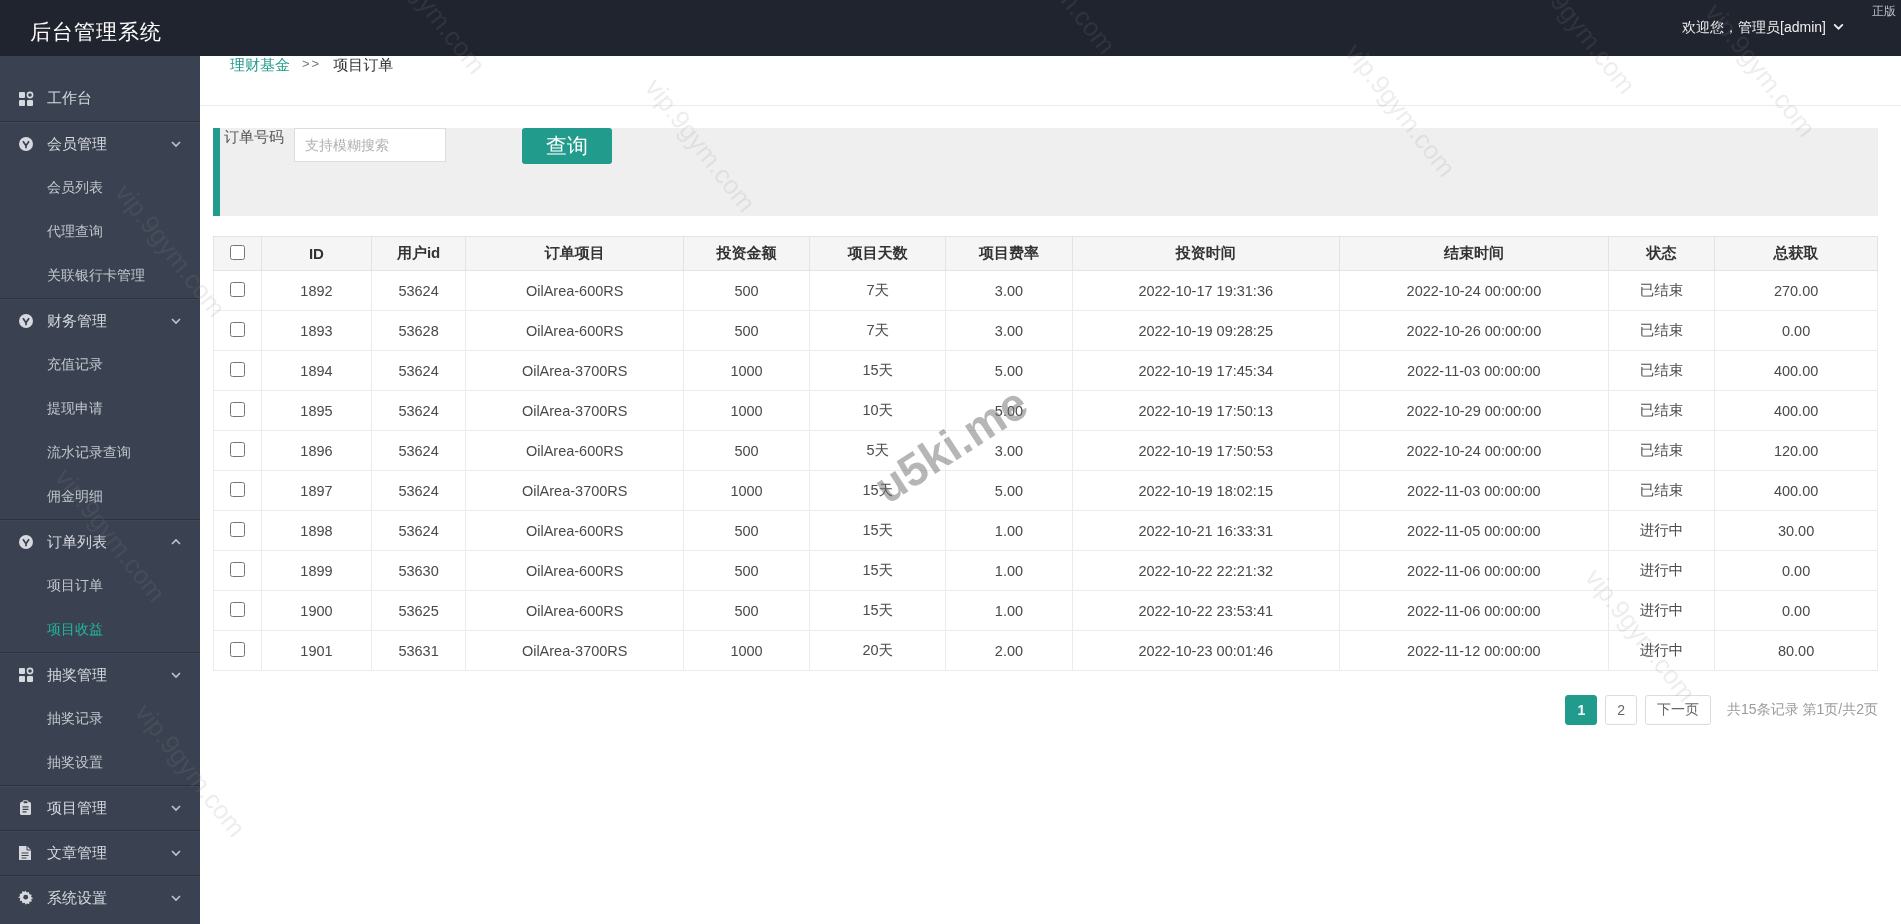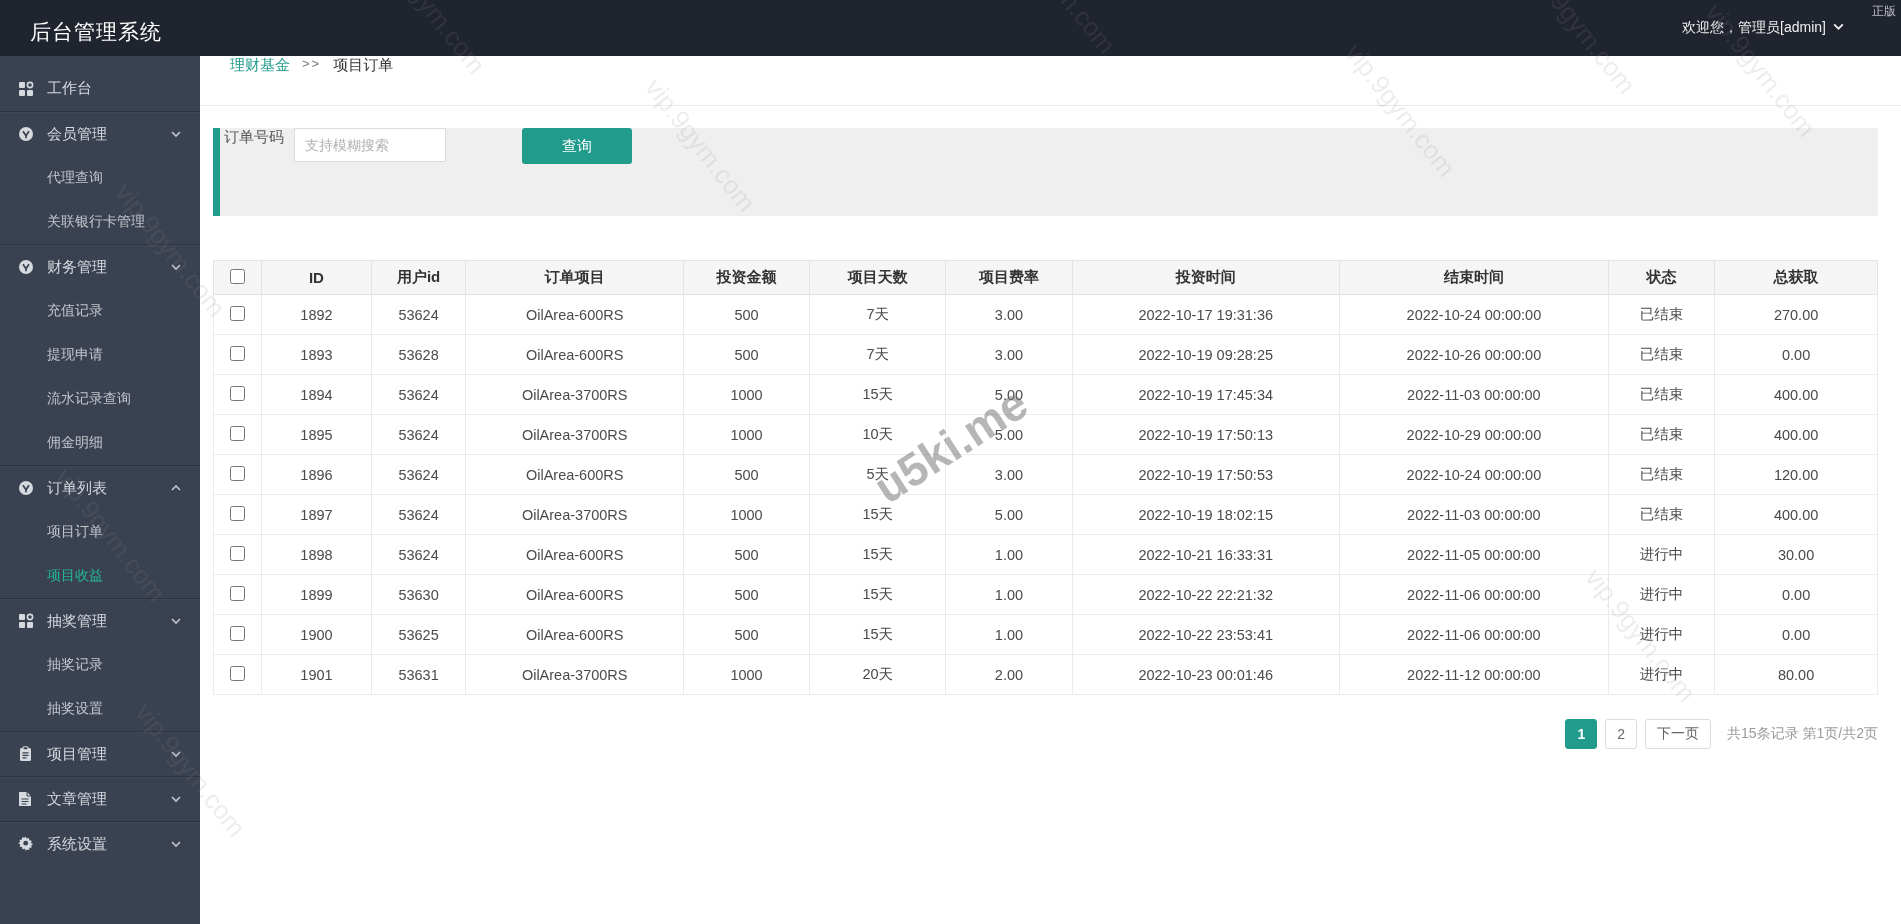--- a/index.html
+++ b/index.html
@@ -14,21 +14,21 @@
     background:#20242e; color:#fff;
     display:flex; align-items:center; justify-content:space-between;
     padding:0 56px 0 30px;
   }
   .app-title { font-size:21px; font-weight:500; letter-spacing:1px;margin-top:7px; }
   .user-menu { display:flex; align-items:center; gap:6px; font-size:14px; color:#f0f0f0; cursor:pointer; }
   .corner-tag { position:absolute; top:3px; right:5px; font-size:12px; color:#d8dadf; opacity:.85; z-index:7; }
   
   .sidebar {
     position:absolute; top:56px; left:0; bottom:0; width:200px;
-    background:#3a4150; z-index:5; padding-top:10px;
+    background:#3a4150; z-index:5; padding-top:20px;
   }
   .side-item {
     height:45px; display:flex; align-items:center; position:relative;
     color:#d5d8de; font-size:15px; cursor:pointer; padding:0 18px;
   }
   .side-item.top + .side-item.top,
   .side-item.sub + .side-item.top {
     border-top:1px solid rgba(0,0,0,.22);
     box-shadow:inset 0 1px 0 rgba(255,255,255,.035);
   }
@@ -52,26 +52,26 @@
     display:flex; align-items:flex-start; padding-left:4px;
   }
   .search-label { font-size:15px; color:#555; margin-right:10px; }
   .search-input {
     width:152px; height:34px; border:1px solid #dcdcdc; background:#fff;
     padding:0 10px; font-size:14px; color:#333; outline:none;
     font-family:"Liberation Sans",sans-serif;
   }
   .search-input::placeholder { color:#b2b2b2; }
   .search-btn {
-    width:110px; height:36px; margin-left:76px; border:none; border-radius:3px;
-    background:#219b8c; color:#fff; font-size:15px; cursor:pointer;
+    width:90px; height:36px; margin-left:76px; border:none; border-radius:3px;
+    background:#219b8c; color:#fff; font-size:21px; cursor:pointer;
     font-family:"Liberation Sans",sans-serif;
   }
   
-  table { width:100%; border-collapse:collapse; table-layout:fixed; margin-top:44px; }
+  table { width:100%; border-collapse:collapse; table-layout:fixed; margin-top:20px; }
   th {
     background:#f5f5f5; height:34px; font-size:15px; color:#333;
     font-weight:bold; border:1px solid #e3e3e3; text-align:center;
   }
   td {
     height:40px; font-size:14.5px; color:#4a4a4a; text-align:center;
     border:1px solid #ebebeb; background:#fff; overflow:hidden; white-space:nowrap;
   }
   input[type=checkbox] { width:15px; height:15px; cursor:pointer; }
   
@@ -128,20 +128,23 @@
           <circle cx="8" cy="8" r="7" fill="#d6d9de"></circle>
           <path d="M5 5.2l3 4.6 3-4.6M8 9.8v2.4" stroke="#3a4150" stroke-width="1.7" fill="none"></path>
         </svg>
       </span>
       <span>会员管理</span>
       <span class="chev">
         <svg width="12" height="12" viewBox="0 0 12 12">
           <path d="M2 4l4 4 4-4" stroke="#cfd3da" stroke-width="1.6" fill="none"></path>
         </svg>
       </span>
+    </div>
+    <div class="side-item sub">
+      <span>会员列表</span>
     </div>
     <div class="side-item sub">
       <span>代理查询</span>
     </div>
     <div class="side-item sub">
       <span>关联银行卡管理</span>
     </div>
     <div class="side-item top">
       <span class="icon">
         <svg width="16" height="16" viewBox="0 0 16 16">

